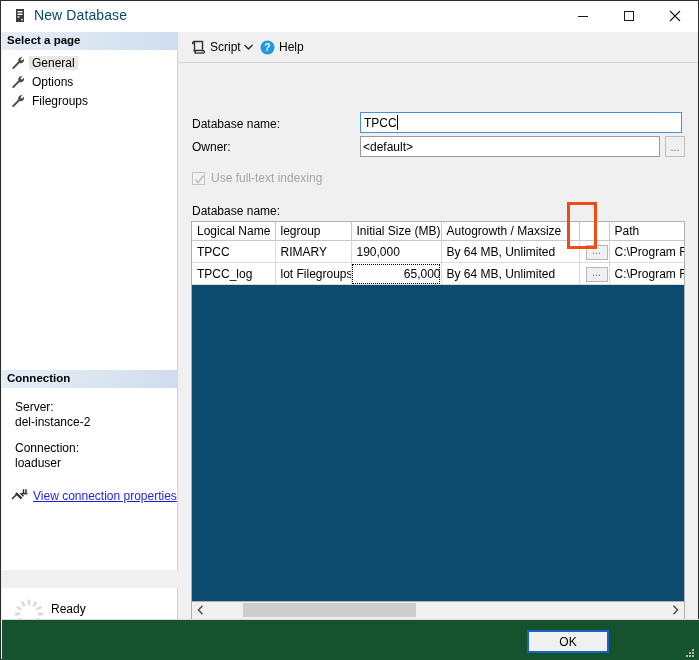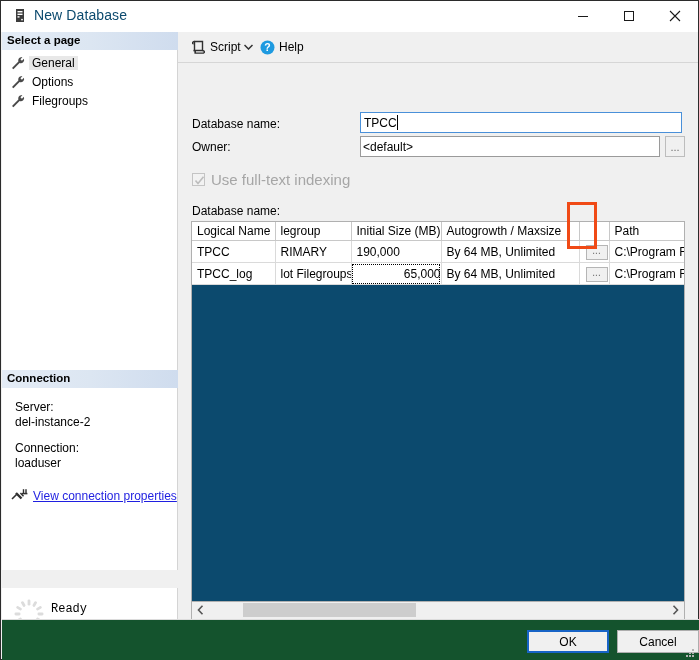--- a/index.html
+++ b/index.html
@@ -141,21 +141,20 @@
 
   #progress-spinner {
     position: absolute;
     left: 11px; top: 10px;
     width: 32px; height: 32px;
   }
   #progress-text {
     position: absolute;
     left: 49px; top: 14px;
     font-size: 12px;
-    font-family: Liberation Mono, monospace;
   }
 
   
   #mainpanel {
     position: absolute;
     left: 177px; top: 31px;
     width: 520px;
     height: 587px;
     background: #f0f0f0;
   }
@@ -267,21 +266,21 @@
     width: 13px; height: 13px;
     box-sizing: border-box;
     border: 1px solid #c4c4c4;
     background: #f2f2f2;
     position: relative;
     margin-right: 6px;
     flex: none;
   }
   #chk-fulltext-box svg { position:absolute; left:1px; top:1px; }
   #chk-fulltext-label {
-    font-size: 15px;
+    font-size: 12px;
     color: #a6a6a6;
     white-space: nowrap;
   }
 
   
   #grid {
     position: absolute;
     left: 13px; top: 158px;
     width: 494px;
     height: 381px;
@@ -648,21 +647,20 @@
 
       <button id="btn-add">Add</button>
 
     </div>
   </div>
 
   <div id="highlight-box" style="border-color: rgb(240, 74, 22);"></div>
 
   <div id="footer">
     <button id="btn-ok">OK</button>
-    <button id="btn-cancel">Cancel</button>
     <span id="resize-grip">
       <svg width="12" height="12" viewBox="0 0 12 12">
         <g fill="#b4b4b4">
           <rect x="8" y="2" width="2" height="2"></rect>
           <rect x="5" y="5" width="2" height="2"></rect>
             <rect x="8" y="5" width="2" height="2"></rect>
           <rect x="2" y="8" width="2" height="2"></rect>
             <rect x="5" y="8" width="2" height="2"></rect>
             <rect x="8" y="8" width="2" height="2"></rect>
         </g>

